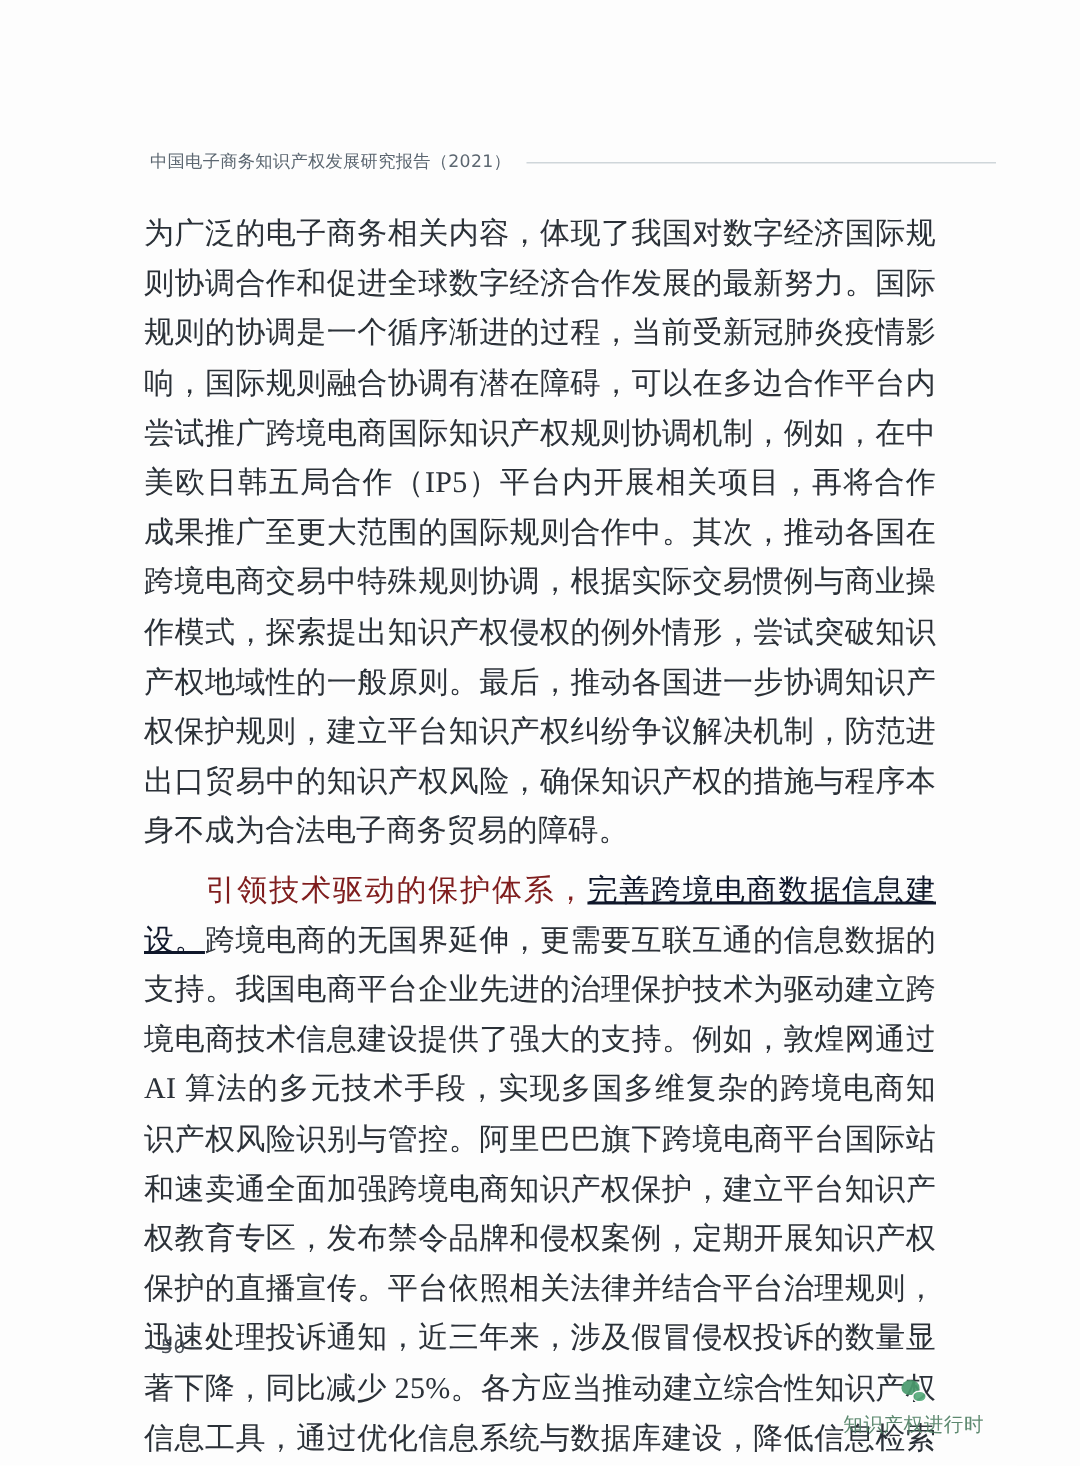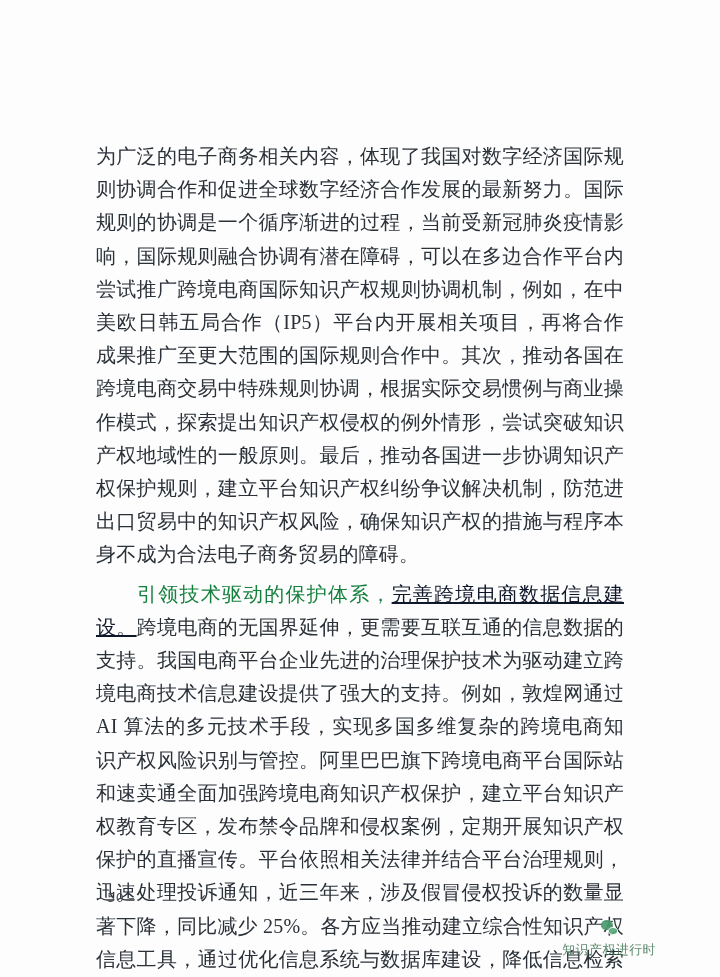--- a/index.html
+++ b/index.html
@@ -63,21 +63,21 @@
     font-family: "Liberation Serif", "DejaVu Serif", serif;
   }
   p.para + p.para {
     margin-top: 6px;
   }
   .indent {
     display: inline-block;
     width: 2em;
   }
   .lead-blue {
-    color: #15803d;
+    color: #7f1d1d;
   }
   .lead-orange {
     color: #0f172a;
     text-decoration: underline;
   }
 
   
   .page-number {
     position: absolute;
     left: 96px;
@@ -141,20 +141,24 @@
     font-family: "DejaVu Sans", "Liberation Sans", sans-serif;
     letter-spacing: -0.5px;
     opacity: 0.95;
   }
 </style>
 </head>
 <body>
 
 <div class="page">
 
+  <div class="header">
+    <span class="header-title">中国电子商务知识产权发展研究报告（2021）</span>
+    <span class="header-rule"></span>
+  </div>
 
   <div class="content">
 
     <p class="para"><span>为广泛的电子商务相关内容，体现了我国对数字经济国际规则协调合作和促进全球数字经济合作发展的最新努力。国际规则的协调是一个循序渐进的过程，当前受新冠肺炎疫情影响，国际规则融合协调有潜在障碍，可以在多边合作平台内尝试推广跨境电商国际知识产权规则协调机制，例如，在中美欧日韩五局合作（IP5）平台内开展相关项目，再将合作成果推广至更大范围的国际规则合作中。其次，推动各国在跨境电商交易中特殊规则协调，根据实际交易惯例与商业操作模式，探索提出知识产权侵权的例外情形，尝试突破知识产权地域性的一般原则。最后，推动各国进一步协调知识产权保护规则，建立平台知识产权纠纷争议解决机制，防范进出口贸易中的知识产权风险，确保知识产权的措施与程序本身不成为合法电子商务贸易的障碍。</span></p>
 
     <p class="para"><span class="indent"></span><span class="lead-blue">引领技术驱动的保护体系，</span><span class="lead-orange">完善跨境电商数据信息建设。</span><span>跨境电商的无国界延伸，更需要互联互通的信息数据的支持。我国电商平台企业先进的治理保护技术为驱动建立跨境电商技术信息建设提供了强大的支持。例如，敦煌网通过 AI 算法的多元技术手段，实现多国多维复杂的跨境电商知识产权风险识别与管控。阿里巴巴旗下跨境电商平台国际站和速卖通全面加强跨境电商知识产权保护，建立平台知识产权教育专区，发布禁令品牌和侵权案例，定期开展知识产权保护的直播宣传。平台依照相关法律并结合平台治理规则，迅速处理投诉通知，近三年来，涉及假冒侵权投诉的数量显著下降，同比减少 25%。各方应当推动建立综合性知识产权信息工具，通过优化信息系统与数据库建设，降低信息检索成本，包括知识产权侵权投诉的受理条件、通知语言及其翻译、合格通知需要包含的内容、概括通知的有效性、跨境投诉时需要提供的证明材料等。完善涉外知识产权信息交流沟通机制，并降低跨境电商经营者的语言障碍与知识产权保护难度。此外，深入研究跨境数据流动与数据安全保障在跨境电商中的场景分析，保障跨境电商交易产生的数据流动安全需求。将我国电商平台“智慧之治”的保护经验与平台保护技术系统推及跨境电商领域。</span></p>
 
   </div>
 
   <div class="page-number">– 50 –</div>

